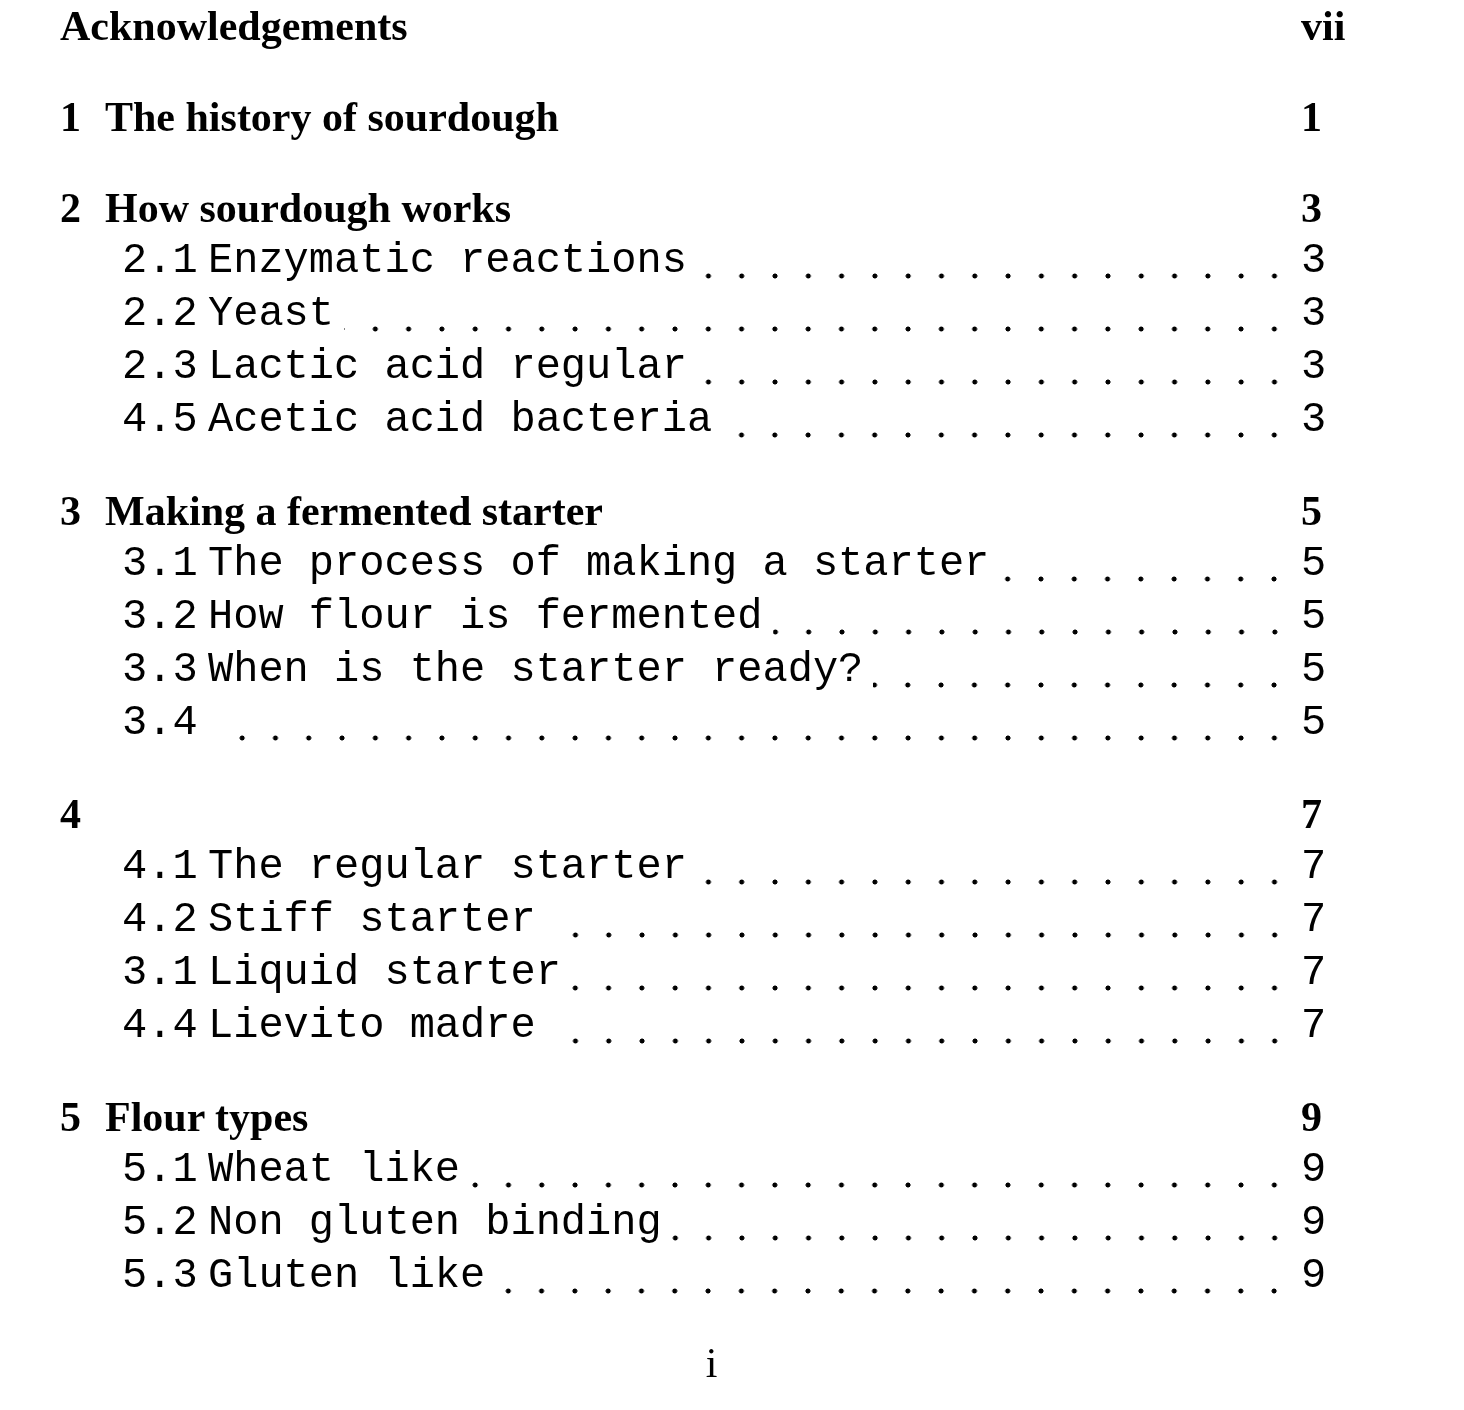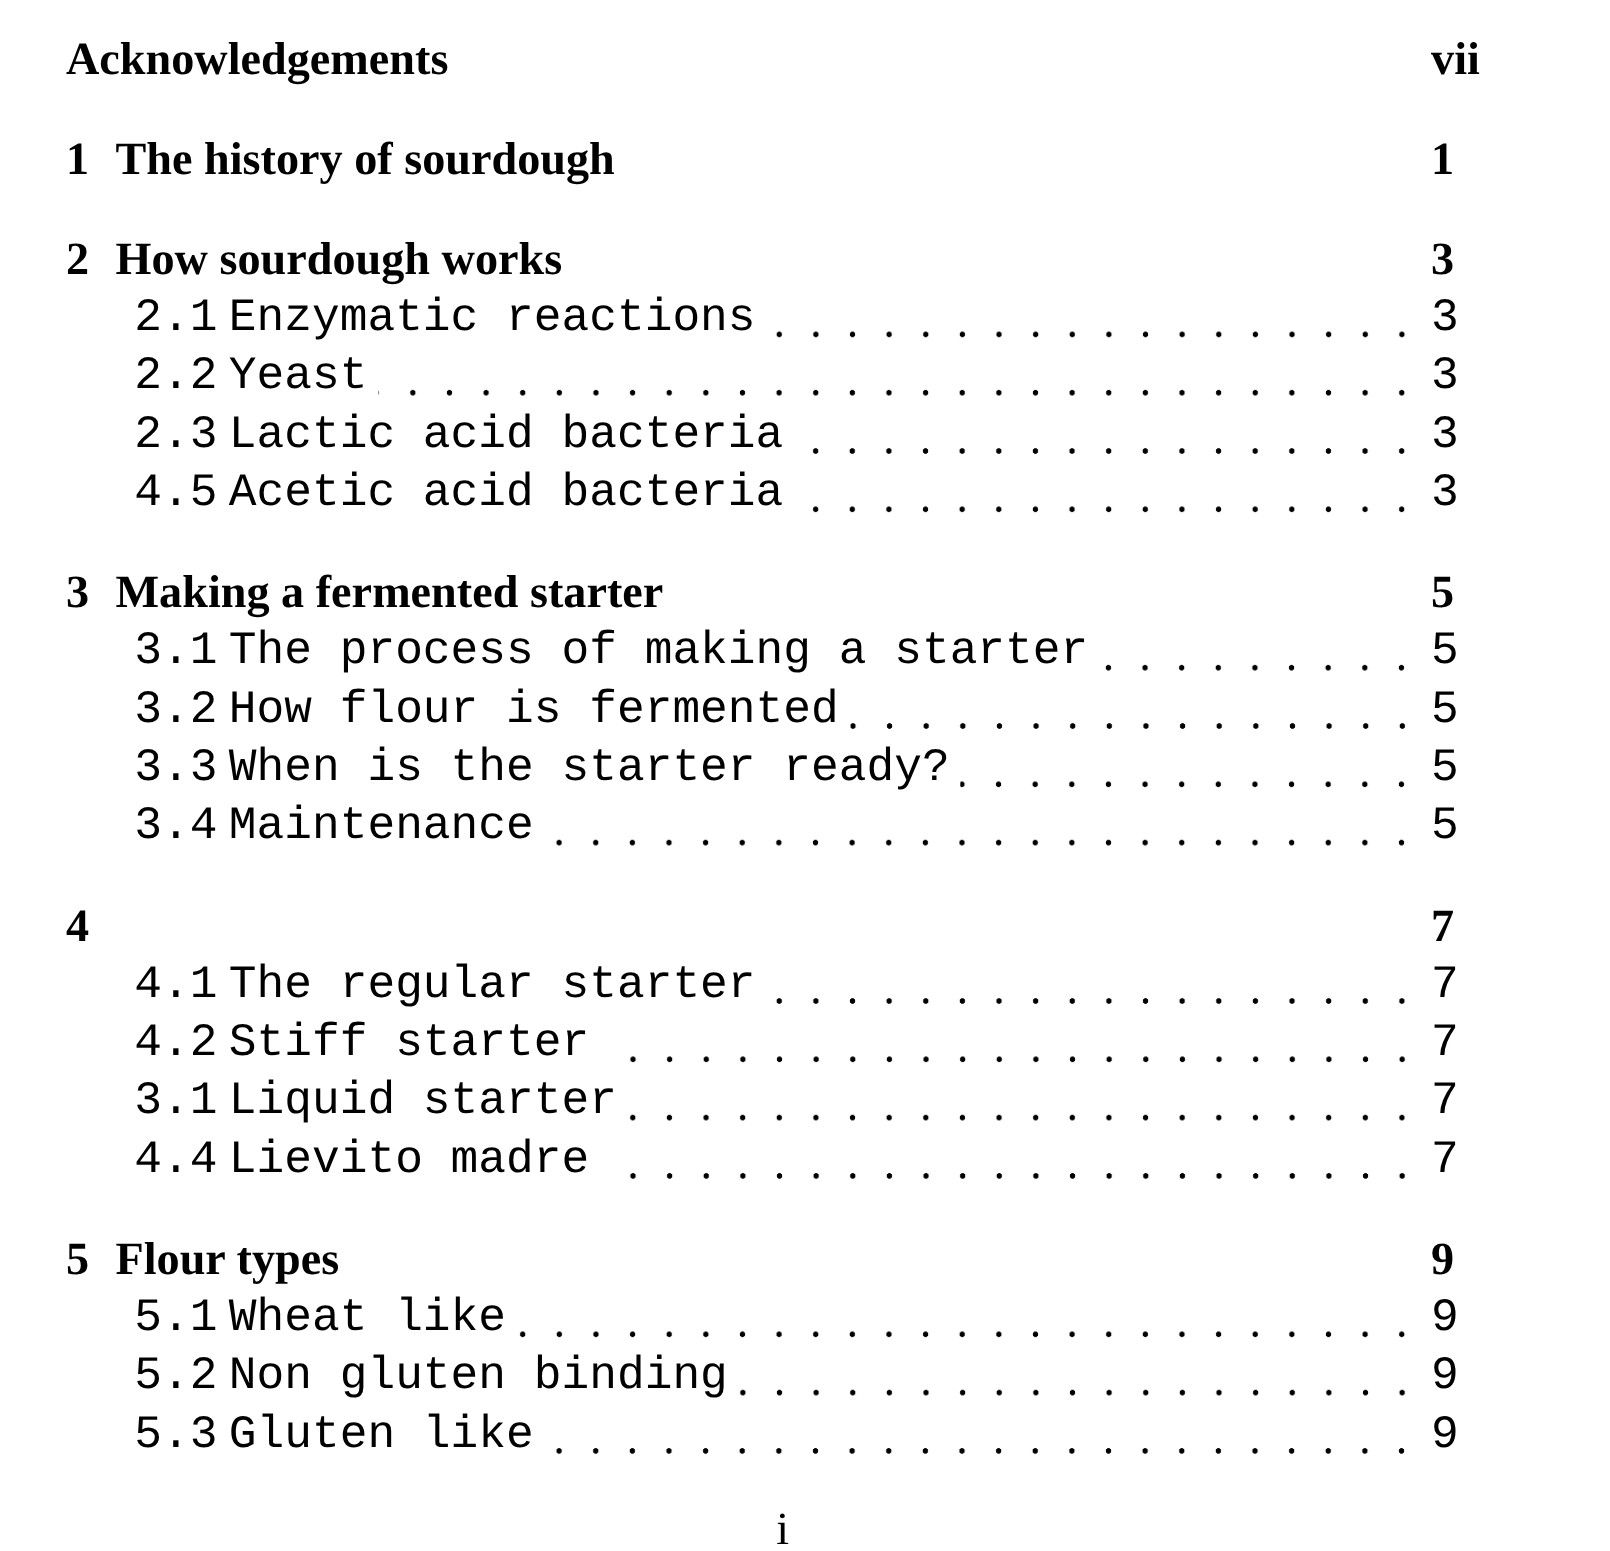--- a/index.html
+++ b/index.html
@@ -18,21 +18,21 @@
   }
   .block { margin-top: 38px; }
   .block.first { margin-top: 0; }
   .row {
     display: flex;
     align-items: baseline;
     font-size: 42px;
     line-height: 53px;
     white-space: nowrap;
   }
-  .row.bold { font-weight: bold; margin-top: 28px; }
+  .row.bold { font-weight: bold; }
   .cnum { flex: none; width: 45px; }
   .section-row { padding-left: 62px; font-family: Liberation Mono, monospace; }
   .snum { flex: none; width: 86px; }
   .title { flex: none; }
   .leader {
     flex: 1 1 auto;
     align-self: stretch;
     margin: 0 10px 0 10px;
     min-width: 20px;
   }
@@ -89,21 +89,21 @@
       <span class="pagenum">3</span>
     </div>
     <div class="row section-row">
       <span class="snum">2.2</span>
       <span class="title">Yeast</span>
       <span class="leader dotted"></span>
       <span class="pagenum">3</span>
     </div>
     <div class="row section-row">
       <span class="snum">2.3</span>
-      <span class="title">Lactic acid bacteria</span>
+      <span class="title">Lactic acid regular</span>
       <span class="leader dotted"></span>
       <span class="pagenum">3</span>
     </div>
     <div class="row section-row">
       <span class="snum">4.5</span>
       <span class="title">Acetic acid bacteria</span>
       <span class="leader dotted"></span>
       <span class="pagenum">3</span>
     </div>
   </div>
@@ -128,21 +128,20 @@
       <span class="pagenum">5</span>
     </div>
     <div class="row section-row">
       <span class="snum">3.3</span>
       <span class="title">When is the starter ready?</span>
       <span class="leader dotted"></span>
       <span class="pagenum">5</span>
     </div>
     <div class="row section-row">
       <span class="snum">3.4</span>
-      <span class="title">Maintenance</span>
       <span class="leader dotted"></span>
       <span class="pagenum">5</span>
     </div>
   </div>
 
   <div class="block">
     <div class="row bold">
       <span class="cnum">4</span>
       <span class="leader"></span>
       <span class="pagenum">7</span>

